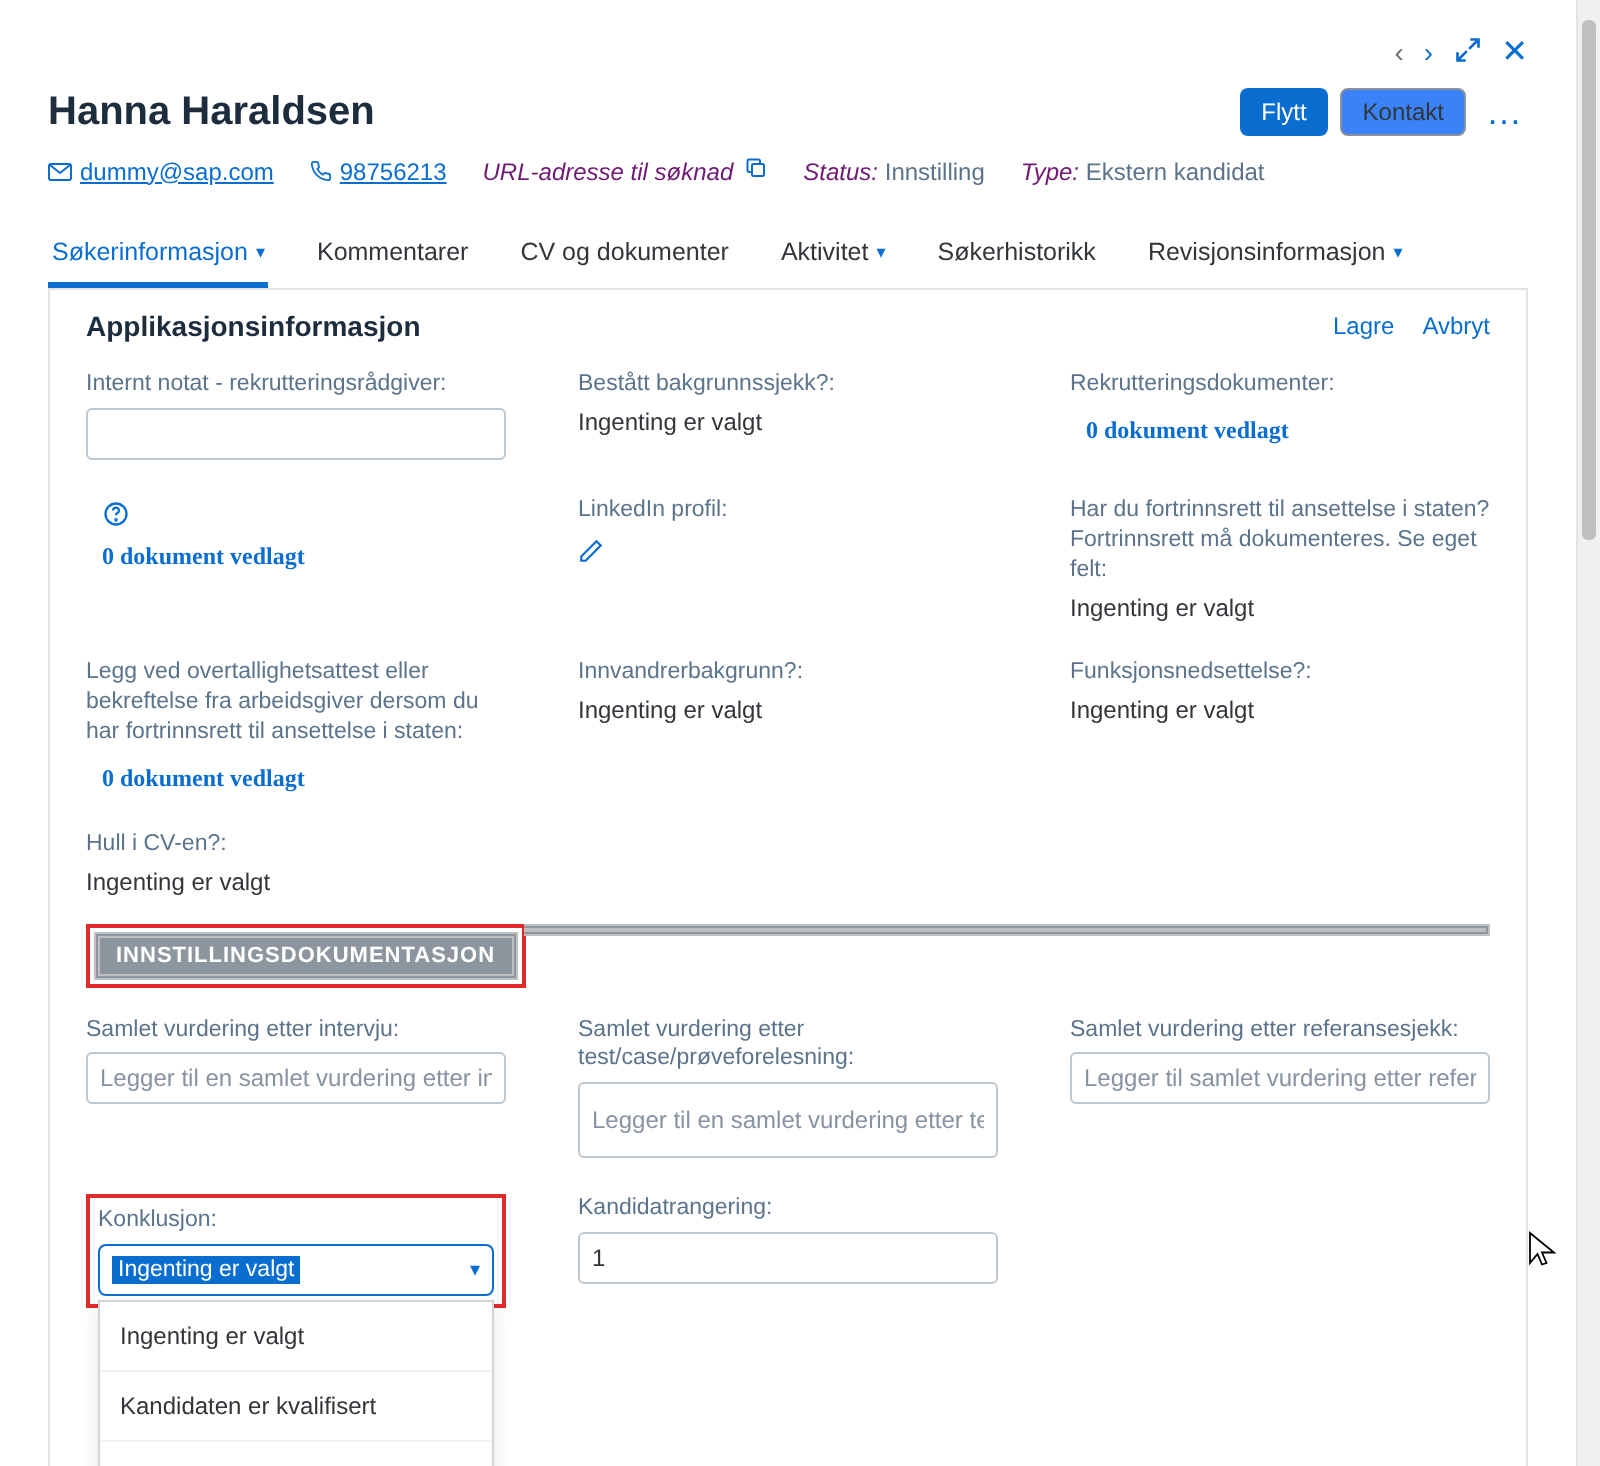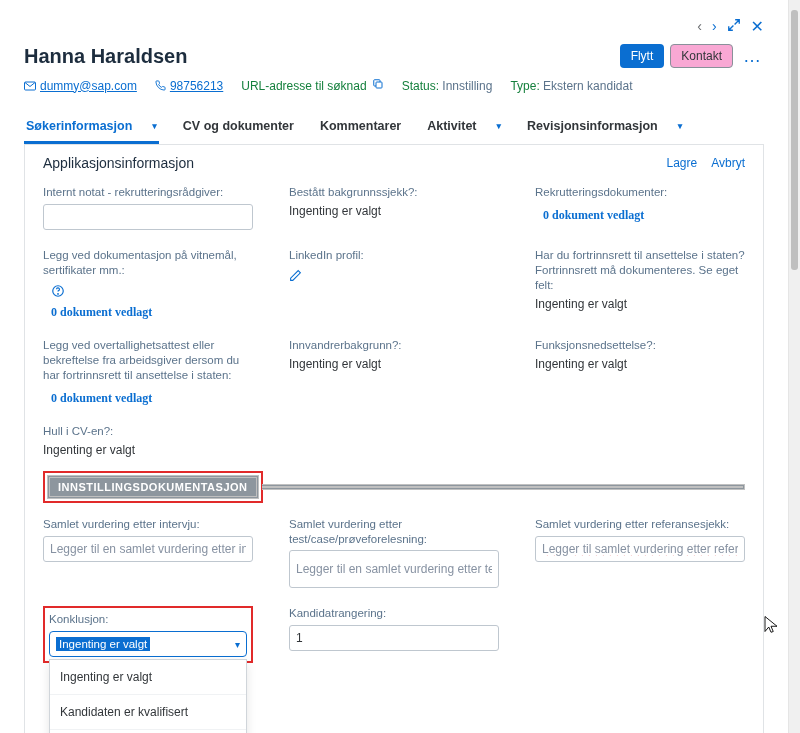--- a/index.html
+++ b/index.html
@@ -14,48 +14,48 @@
   .scrollbar { width: 12px; background: #f0f0f0; position: relative; height: 733px; border-left:1px solid #e5e5e5;}
   .scrollbar-thumb { position:absolute; left:2px; right:2px; top:10px; height:260px; background:#bfbfbf; border-radius:3px;}
   .top-actions { display:flex; justify-content:flex-end; align-items:center; gap:10px; height:20px; }
   .icon-btn { color:#0a6ed1; cursor:pointer; font-size:14px; }
   .icon-btn.gray { color:#6a6d70; }
   .title-row { display:flex; align-items:center; justify-content:space-between; margin-top:8px;gap:41px;}
   h1 { font-size:20px; font-weight:700; color:#1d2d3e; }
   .title-buttons { display:flex; align-items:center; gap:6px; }
   .btn { padding:4px 10px; border-radius:4px; font-size:12px; cursor:pointer; border:1px solid transparent;}
   .btn-primary { background:#0a6ed1; color:#fff; }
-  .btn-outline { background:#f9a8d4; border-color:#89919a; color:#32363a; }
+  .btn-outline { background:#3b82f6; border-color:#89919a; color:#32363a; }
   .more-icon { color:#0a6ed1; font-size:18px; letter-spacing:-1px; cursor:pointer; padding:0 4px;}
   .meta-row { display:flex; align-items:center; gap:18px; margin-top:10px; font-size:12px; }
   .link { color:#0a6ed1; cursor:pointer; display:inline-flex; align-items:center; gap:4px;text-decoration:underline;}
-  .meta-text { color:#15803d; }
+  .meta-text { color:#701a75;font-style:italic; }
   .meta-value { color:#5b738b; }
   .copy-icon svg { width:12px; height:12px; stroke:#0a6ed1; fill:none;}
   .tabs { display:flex; gap:22px; margin-top:18px; border-bottom:1px solid #e0e3e6; }
-  .tab { padding:8px 2px; font-size:12.5px; color:#32363a; cursor:pointer; border-bottom:3px solid transparent; display:flex; align-items:center; gap:20px; font-weight:700;}
+  .tab { padding:8px 2px; font-size:12.5px; color:#32363a; cursor:pointer; border-bottom:3px solid transparent; display:flex; align-items:center; gap:4px; font-weight:400;}
   .tab.active { color:#0a6ed1; border-bottom-color:#0a6ed1; }
   .tab .chev { font-size:9px; color:#0a6ed1;}
   .panel { border:1px solid #e0e3e6; border-top:none; background:#fff; }
   .panel-header { display:flex; justify-content:space-between; align-items:center; padding:10px 18px 10px 18px;}
-  .panel-title { font-size:14px; font-weight:400; color:#1d2d3e;}
+  .panel-title { font-size:14px; font-weight:700; color:#1d2d3e;}
   .panel-actions { display:flex; gap:14px; }
   .text-link { color:#0a6ed1; cursor:pointer; font-size:12px;}
   .form-grid { display:grid; grid-template-columns: 1fr 1fr 1fr; column-gap:36px; row-gap:18px; padding:4px 18px 14px 18px;}
   .field label { display:block; color:#5b738b; font-size:11.5px; margin-bottom:4px; line-height:1.3;}
   .field .value { color:#32363a; font-size:12px; }
   .field .blue-value { color:#0a6ed1; font-weight:600; font-size:12px; padding-left:8px; display:inline-block; margin-top:4px;font-family:Liberation Serif, serif;}
   .field .help-icon { color:#0a6ed1; display:inline-block; margin:2px 0 0 8px; font-size:14px;}
   .field .edit-icon { color:#0a6ed1; display:inline-block; margin-top:2px; font-size:13px;}
   .text-input { width:100%; border:1px solid #bfc7cf; border-radius:3px; height:26px; padding:0 6px; font-size:12px; color:#32363a;}
   .text-input::placeholder { color:#8792a2; }
   .section-banner-wrap { padding:0 18px 10px 18px; }
   .section-banner-hi { border:2px solid #e12a2a; padding:2px; display:inline-block; }
   .section-banner { background:#8d969e; color:#fff; padding:3px 8px; font-size:11px; font-weight:700; letter-spacing:0.5px; border:3px double #c0c0c0; display:inline-block;}
-  .banner-row { display:flex; align-items:center; }
+  .banner-row { display:flex; align-items:flex-start; }
   .banner-row .rest { flex:1; background:#8d969e; border:3px double #c0c0c0; border-left:none; margin-left:-1px;}
   .big-hi { border:2px solid #e12a2a; padding:4px; }
   .dropdown-wrap { position:relative; }
   .dropdown-sel { display:flex; align-items:center; justify-content:space-between; border:1px solid #0a6ed1; border-radius:4px; height:26px; padding:0 6px; cursor:pointer; background:#fff;}
   .dropdown-sel .seltext { background:#0a6ed1; color:#fff; padding:1px 3px; font-size:11.5px;}
   .dropdown-sel .caret { color:#0a6ed1; font-size:10px; }
   .dropdown-list { position:absolute; left:0; right:0; top:28px; background:#fff; border:1px solid #d0d5da; box-shadow:0 4px 10px rgba(0,0,0,0.1); z-index:5;}
   .dropdown-item { padding:10px 10px; font-size:12px; color:#32363a; cursor:pointer; border-bottom:1px solid #f0f2f4;}
   .dropdown-item:last-child{border-bottom:none;}
   .cursor-icon { position:absolute; right:20px; bottom:95px; font-size:18px; color:#000;}
@@ -118,26 +118,27 @@
       <span class="meta-text">Type:</span>
       <span class="meta-value">Ekstern kandidat</span>
     </span>
   </div>
 
   <div class="tabs">
     <div class="tab active">
         <span>Søkerinformasjon</span>
         <span class="chev">▾</span>
       </div>
+    <div class="tab">Kommentarer</div>
     <div class="tab">CV og dokumenter</div>
-    <div class="tab">Kommentarer</div>
     <div class="tab">
         <span>Aktivitet</span>
         <span class="chev">▾</span>
       </div>
+    <div class="tab">Søkerhistorikk</div>
     <div class="tab">
         <span>Revisjonsinformasjon</span>
         <span class="chev">▾</span>
       </div>
   </div>
 
   <div class="panel">
     <div class="panel-header">
       <div class="panel-title">Applikasjonsinformasjon</div>
       <div class="panel-actions">
@@ -154,21 +155,20 @@
       <div class="field">
         <label>Bestått bakgrunnssjekk?:</label>
         <div class="value">Ingenting er valgt</div>
       </div>
       <div class="field">
         <label>Rekrutteringsdokumenter:</label>
         <span class="blue-value">0 dokument vedlagt</span>
       </div>
 
       <div class="field">
-        <label>Legg ved dokumentasjon på vitnemål, sertifikater mm.:</label>
         <span class="help-icon">
           <svg width="14" height="14" viewBox="0 0 24 24" fill="none" stroke="#0a6ed1" stroke-width="2">
               <circle cx="12" cy="12" r="9"></circle>
               <path d="M9.5 9a2.5 2.5 0 1 1 3.5 2.3c-.9.4-1 1-1 1.7"></path>
               <circle cx="12" cy="17" r="0.6" fill="#0a6ed1"></circle>
             </svg>
         </span><br>
         <span class="blue-value">0 dokument vedlagt</span>
       </div>
       <div class="field">

